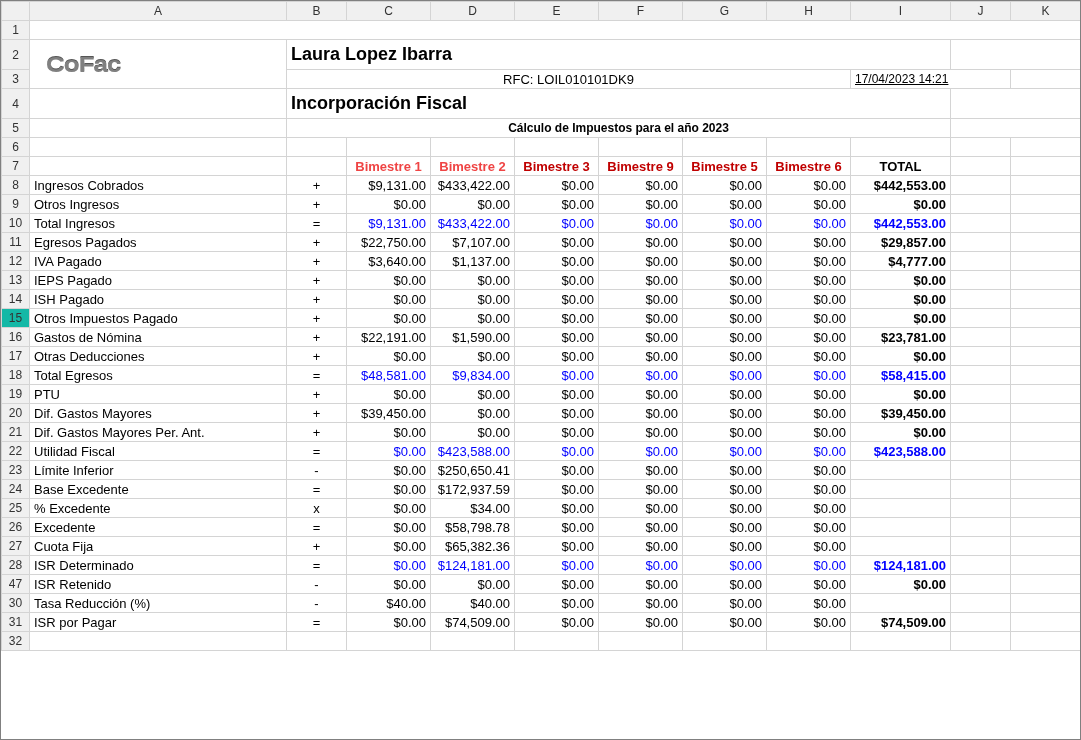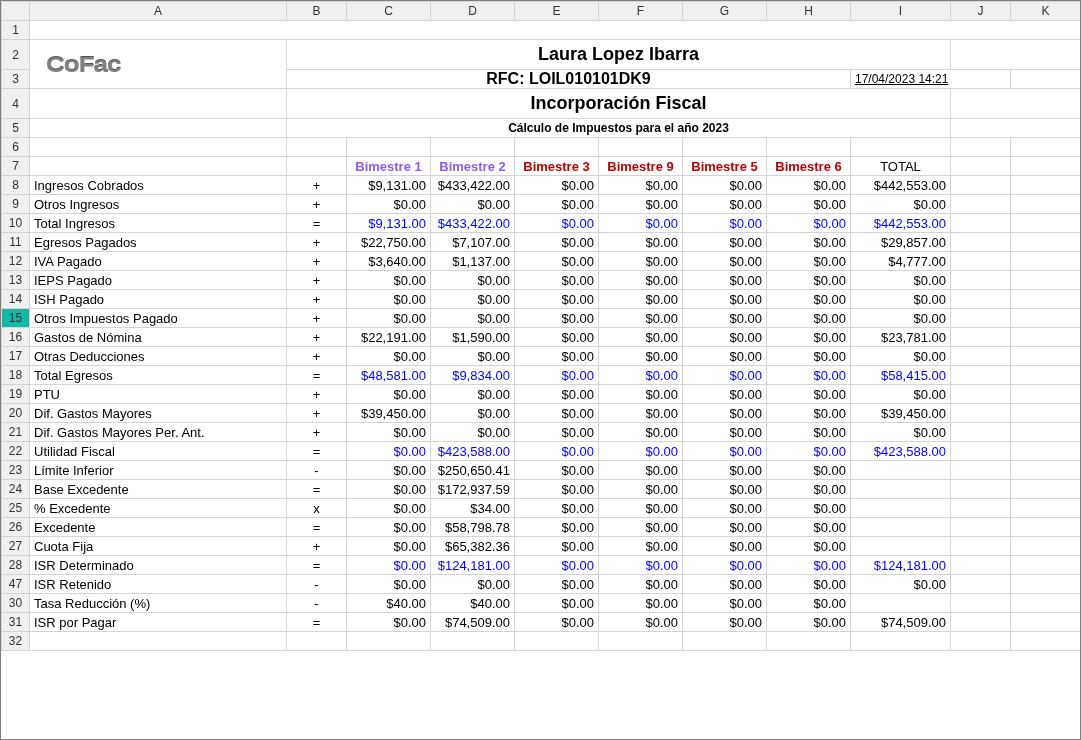--- a/index.html
+++ b/index.html
@@ -64,49 +64,48 @@
     letter-spacing: -1px;
     color: #808080;
     text-shadow: 0 1px 0 #fff, 0 -1px 0 #555;
     padding-left: 12px;
     display:inline-block;
     transform: scaleY(0.85);
   }
   .title-big {
     font-size: 18px;
     font-weight: bold;
-    text-align: center;
   }
   .title-mid {
-    font-size: 16px;
-    font-weight: bold;
+    font-size: 13px;
+    font-weight: normal;
     text-align: center;
   }
   .title-sub {
     font-size: 12px;
     font-weight: bold;
     text-align: center;
     margin-top: 16px;
   }
   .date-cell {
     text-align: left;
     font-size: 12px;
     text-decoration: underline;
   }
   .hdr-bim {
     font-weight: bold;
     text-align: center;
   }
-  .olive { color: #8b5cf6; }
+  .olive { color: #ef4444; }
   .red { color: #c00000; }
   .lbl { text-align: left; }
   .op  { text-align: center; }
   .num { text-align: right; font-variant-numeric: tabular-nums; }
   .blue { color: #0000ff; }
-  .bold { font-weight: normal; }
+  .bold { font-weight: bold; }
   .tall { height: 30px; }
 </style>
 </head>
 <body>
 
 <div class="sheet">
 <table>
   <colgroup>
     <col style="width:28px">
     <col style="width:257px">

